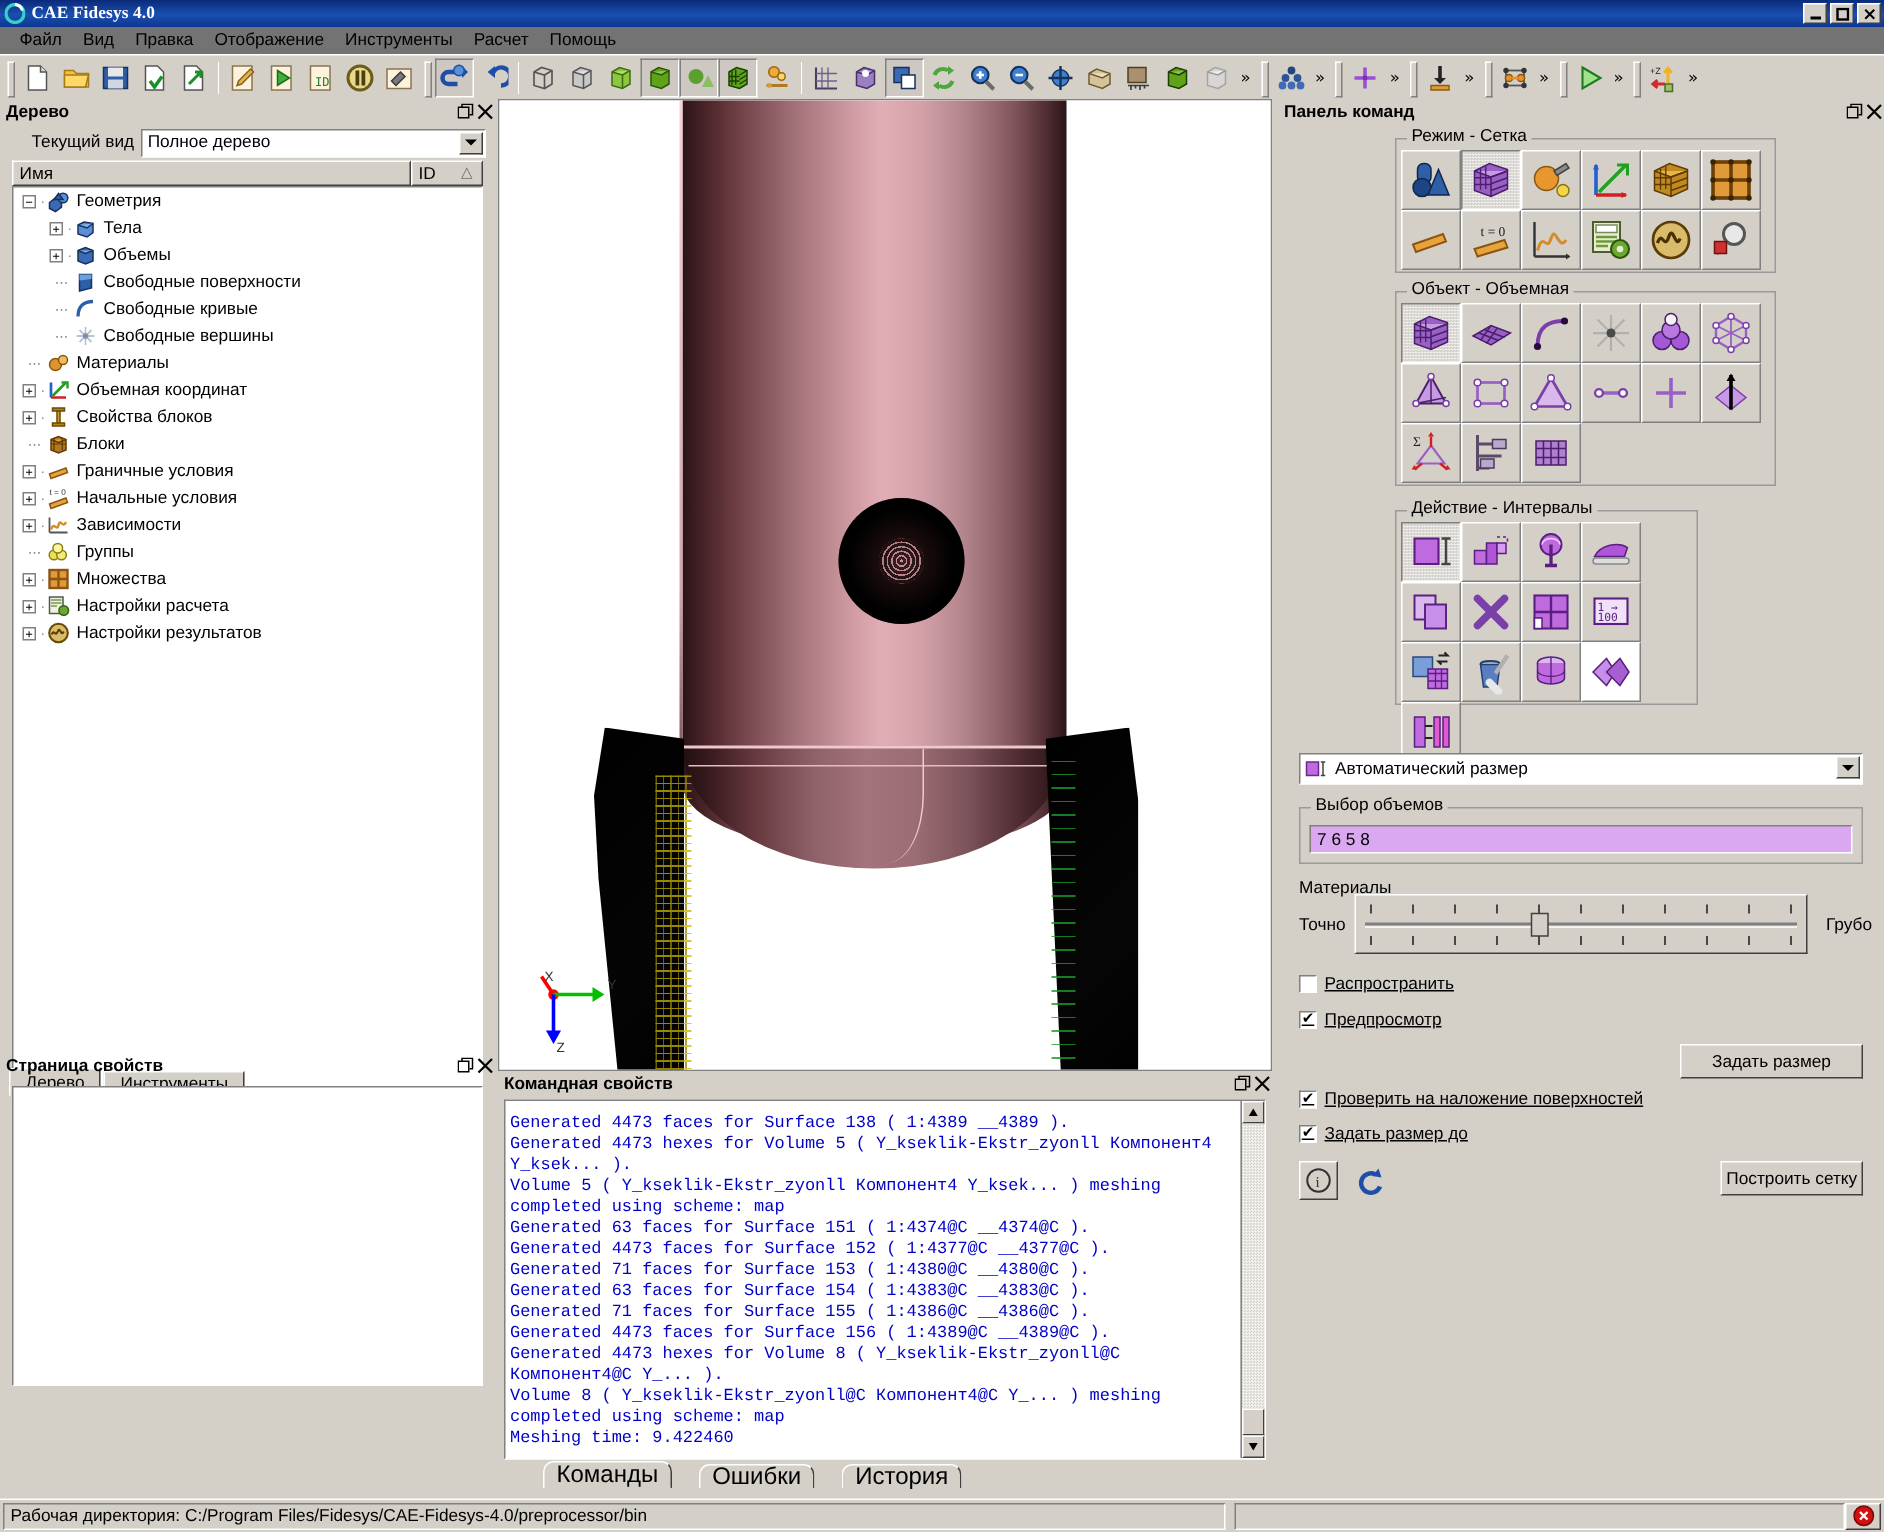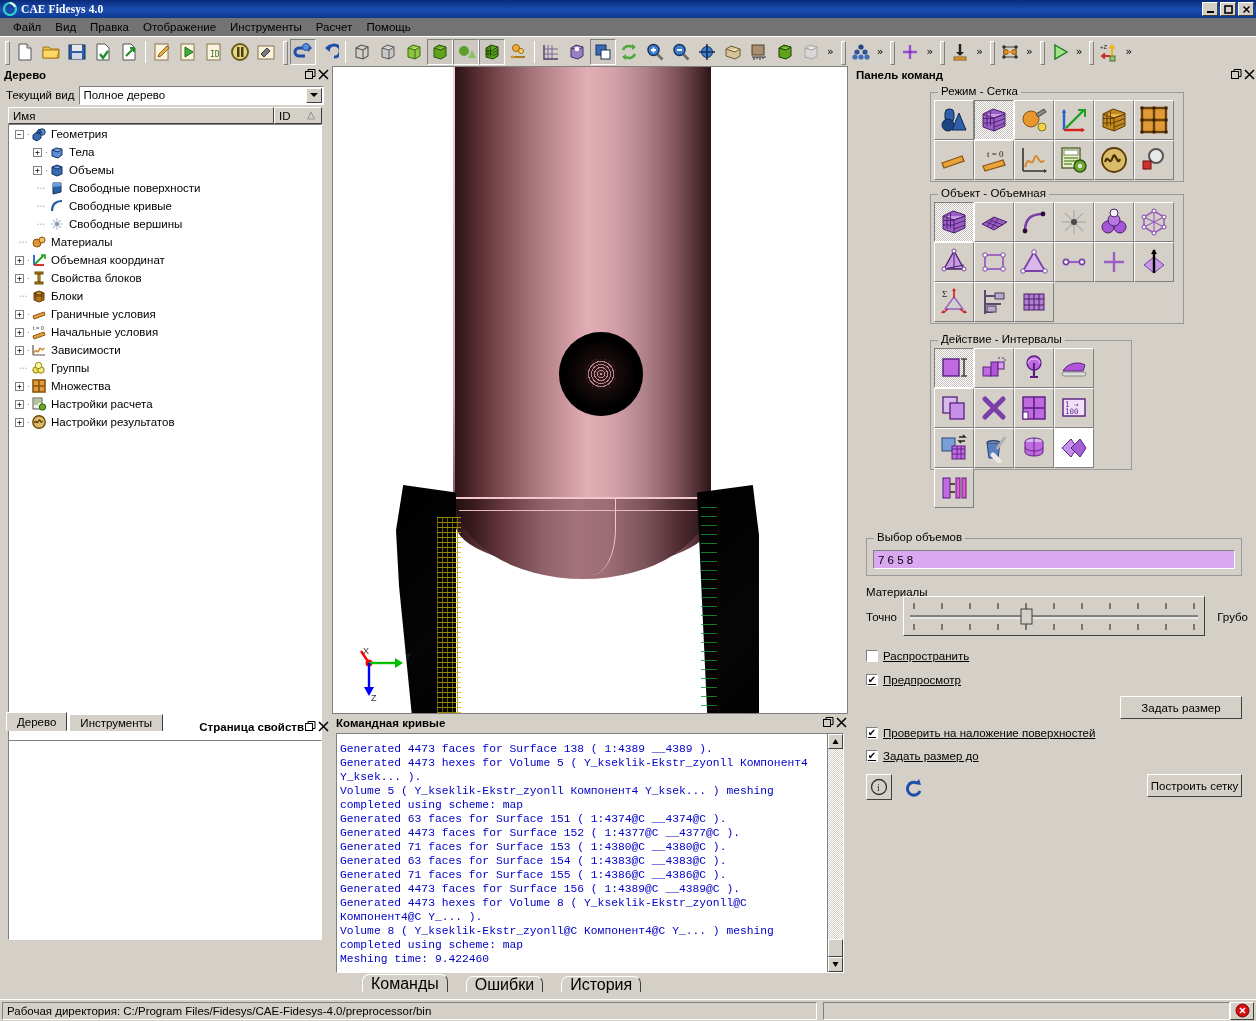--- a/index.html
+++ b/index.html
@@ -65,21 +65,21 @@
     display:flex; align-items:center; font-weight:bold; font-size:11.5px;
     height:17px; padding-left:4px;
   }
   .panel-title .ptxt { flex:1; }
   .pbtn { width:13px; height:13px; display:flex; align-items:center; justify-content:center;
           font-size:11px; font-family:"DejaVu Sans", sans-serif; color:#000; }
 
   
   #treepanel { position:absolute; left:0; top:0; width:330px; height:646px; background:#d4d0c8; }
   #tree-head { display:flex; align-items:center; height:24px; padding:0 6px; }
-  #tree-head .lbl { font-size:11.5px; margin-right:5px; }
+  #tree-head .lbl { font-size:11.5px; margin-right:5px;margin-left:15px; }
   .combo {
     flex:1; height:19px; background:#fff; display:flex; align-items:center;
     border-top:1px solid #808080; border-left:1px solid #808080;
     border-right:1px solid #fff; border-bottom:1px solid #fff;
     font-size:11.5px; padding-left:3px; position:relative;
   }
   .combo .arrowbox {
     position:absolute; right:1px; top:1px; width:16px; height:15px;
     background:#d4d0c8;
     border-top:1px solid #fff; border-left:1px solid #fff;
@@ -112,21 +112,21 @@
   .ticon { width:16px; height:16px; margin-right:4px; flex:0 0 auto; position:relative; }
 
   
   #left-tabs { position:absolute; left:6px; top:646px; height:19px; display:flex; align-items:flex-end; }
   .tabbtn {
     height:17px; padding:0 10px; font-size:11.5px; display:flex; align-items:center;
     background:#d4d0c8; border-top:1px solid #fff; border-left:1px solid #fff;
     border-right:1px solid #404040; margin-right:2px;
   }
   .tabbtn.active { height:19px; font-weight:normal; border-bottom:1px solid #d4d0c8; }
-  #props { position:absolute; left:0; top:652px; width:330px; height:265px;text-align:right; }
+  #props { position:absolute; left:0; top:636px; width:330px; height:265px; }
   #props-box {
     position:absolute; left:8px; top:22px; width:314px; height:200px; background:#fff;
     border-top:1px solid #808080; border-left:1px solid #808080;
     border-right:1px solid #fff; border-bottom:1px solid #fff;
   }
 
   
   #viewwrap { position:absolute; left:332px; top:0; width:516px; height:648px;
               border:1px solid #808080; background:#fff; }
   #viewport { position:absolute; inset:0; background:#fff; overflow:hidden; }
@@ -850,21 +850,21 @@
           <text x="12" y="9" font-size="9" fill="#333" font-family="sans-serif">X</text>
           <text x="54" y="14" font-size="9" fill="#333" font-family="sans-serif">Y</text>
           <text x="20" y="56" font-size="9" fill="#333" font-family="sans-serif">Z</text>
         </svg>
       </div>
     </div>
   </div>
 
   <div id="console">
     <div class="panel-title" style="padding-left:4px">
-      <span class="ptxt">Командная кривые</span>
+      <span class="ptxt">Командная свойств</span>
       <span class="pbtn">
         <svg width="11" height="11" viewBox="0 0 11 11">
             <rect x="0.5" y="2.5" width="7" height="7" fill="none" stroke="#000"></rect>
             <path d="M3 2.5V0.5h7v7H8" fill="none" stroke="#000"></path>
           </svg>
       </span>
       <span class="pbtn">
         <svg width="11" height="11" viewBox="0 0 11 11">
             <path d="M1 1l9 9M10 1L1 10" stroke="#000" stroke-width="1.5"></path>
           </svg>
@@ -1231,20 +1231,32 @@
             <svg width="30" height="30" viewBox="0 0 30 30">
               <rect x="4" y="5" width="7" height="20" fill="#c06ae0" stroke="#5a1f80"></rect>
               <rect x="17" y="5" width="4" height="20" fill="#e05ad0" stroke="#5a1f80"></rect>
               <rect x="23" y="5" width="4" height="20" fill="#e05ad0" stroke="#5a1f80"></rect>
               <path d="M11 11h5M11 19h5" stroke="#222" stroke-width="1.4"></path>
             </svg>
           </div>
         </div>
     </div>
 
+    <div class="combo" style="position:absolute;left:14px;top:436px;width:376px;height:21px">
+      <span style="width:15px;height:13px;margin-right:5px;display:inline-flex">
+        <svg width="15" height="13" viewBox="0 0 15 13">
+            <rect x="1" y="2" width="8" height="9" fill="#c06ae0" stroke="#6b2a8a"></rect>
+            <path d="M12 2v9M10.5 2h3M10.5 11h3" stroke="#444" stroke-width="1"></path>
+          </svg>
+      </span>
+      <span>Автоматический размер</span>
+      <span class="arrowbox">
+          <span class="arrow-dn"></span>
+        </span>
+    </div>
 
     <div class="fldset" style="left:14px;top:472px;width:376px;height:38px;position:absolute">
       <span class="fldcap">Выбор объемов</span>
       <div style="position:absolute;left:6px;top:11px;width:362px;height:19px;background:#d9a8f0;
                   border-top:1px solid #808080;border-left:1px solid #808080;
                   border-right:1px solid #fff;border-bottom:1px solid #fff;
                   display:flex;align-items:center;padding-left:4px;font-size:11.5px;">7 6 5 8</div>
     </div>
 
     <div style="position:absolute;left:14px;top:520px;font-size:11.5px">Материалы</div>

